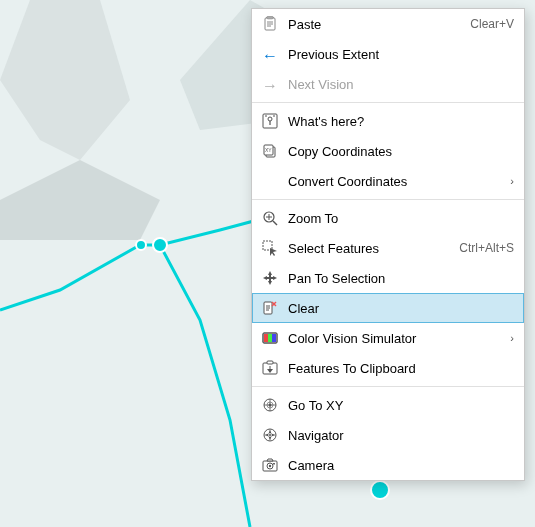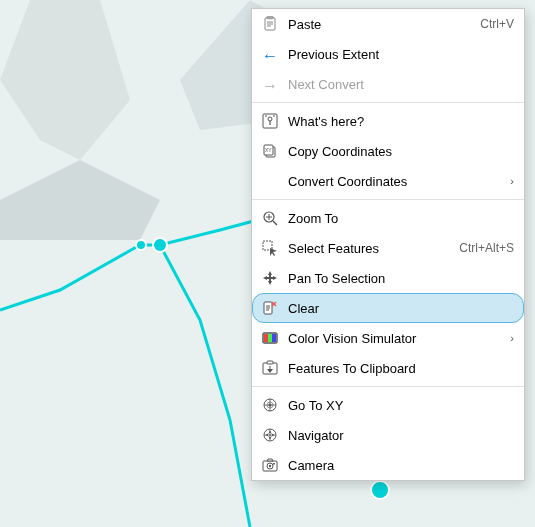--- a/index.html
+++ b/index.html
@@ -46,21 +46,20 @@
       cursor: default;
       min-height: 26px;
       position: relative;
       white-space: nowrap;
     }
 
     .menu-item.active {
       background: #cce8f4;
       outline: 1px solid #5db8e0;
       outline-offset: -1px;
-      border-radius: 12px;
     }
 
     .menu-item.disabled {
       color: #a0a0a0;
     }
 
     .menu-separator {
       height: 1px;
       background: #e0e0e0;
       margin: 3px 0;
@@ -125,31 +124,31 @@
       <svg width="16" height="16" viewBox="0 0 16 16" fill="none" xmlns="http://www.w3.org/2000/svg">
         <rect x="4" y="1" width="8" height="2" rx="1" fill="#888"></rect>
         <rect x="3" y="2" width="10" height="12" rx="1" stroke="#888" stroke-width="1" fill="white"></rect>
         <rect x="5" y="0" width="6" height="3" rx="1" fill="#aaa" stroke="#888" stroke-width="0.5"></rect>
         <line x1="5" y1="6" x2="11" y2="6" stroke="#888" stroke-width="1"></line>
         <line x1="5" y1="8" x2="11" y2="8" stroke="#888" stroke-width="1"></line>
         <line x1="5" y1="10" x2="9" y2="10" stroke="#888" stroke-width="1"></line>
       </svg>
     </span>
     <span class="menu-label">Paste</span>
-    <span class="menu-shortcut">Ctrl+V</span>
+    <span class="menu-shortcut">Clear+V</span>
   </div>
 
   <div class="menu-item">
     <span class="menu-icon back-arrow" style="color:#0078d4;font-size:16px;margin-right:8px;">←</span>
     <span class="menu-label">Previous Extent</span>
   </div>
 
   <div class="menu-item disabled">
     <span class="menu-icon" style="color:#b0b0b0;font-size:16px;margin-right:8px;">→</span>
-    <span class="menu-label">Next Convert</span>
+    <span class="menu-label">Next Vision</span>
   </div>
 
   <div class="menu-separator"></div>
 
   <div class="menu-item">
     <span class="menu-icon">
       <svg width="16" height="16" viewBox="0 0 16 16" fill="none">
         <rect x="1" y="1" width="14" height="14" rx="1" stroke="#555" stroke-width="1" fill="white"></rect>
         <circle cx="8" cy="6" r="2" stroke="#555" stroke-width="1" fill="none"></circle>
         <line x1="8" y1="8" x2="8" y2="12" stroke="#555" stroke-width="1.2"></line>

